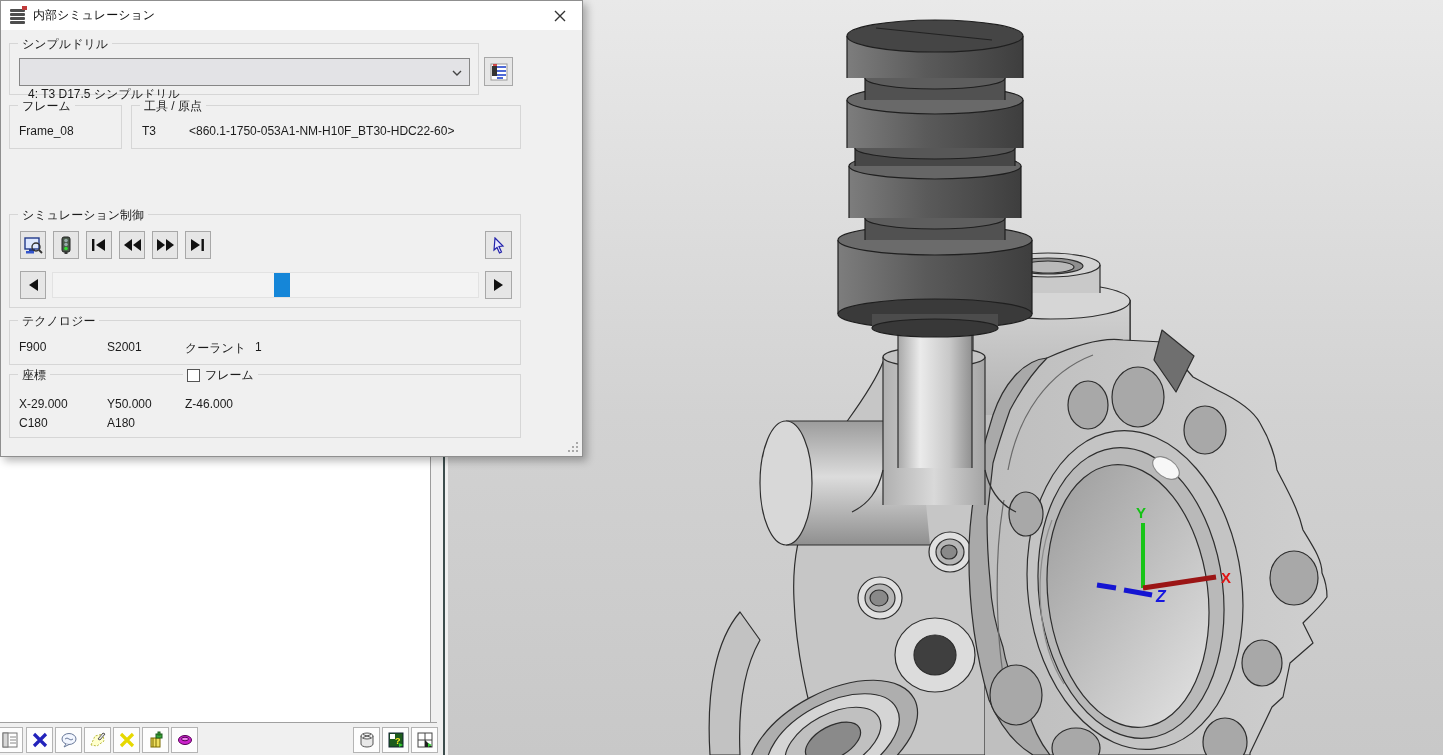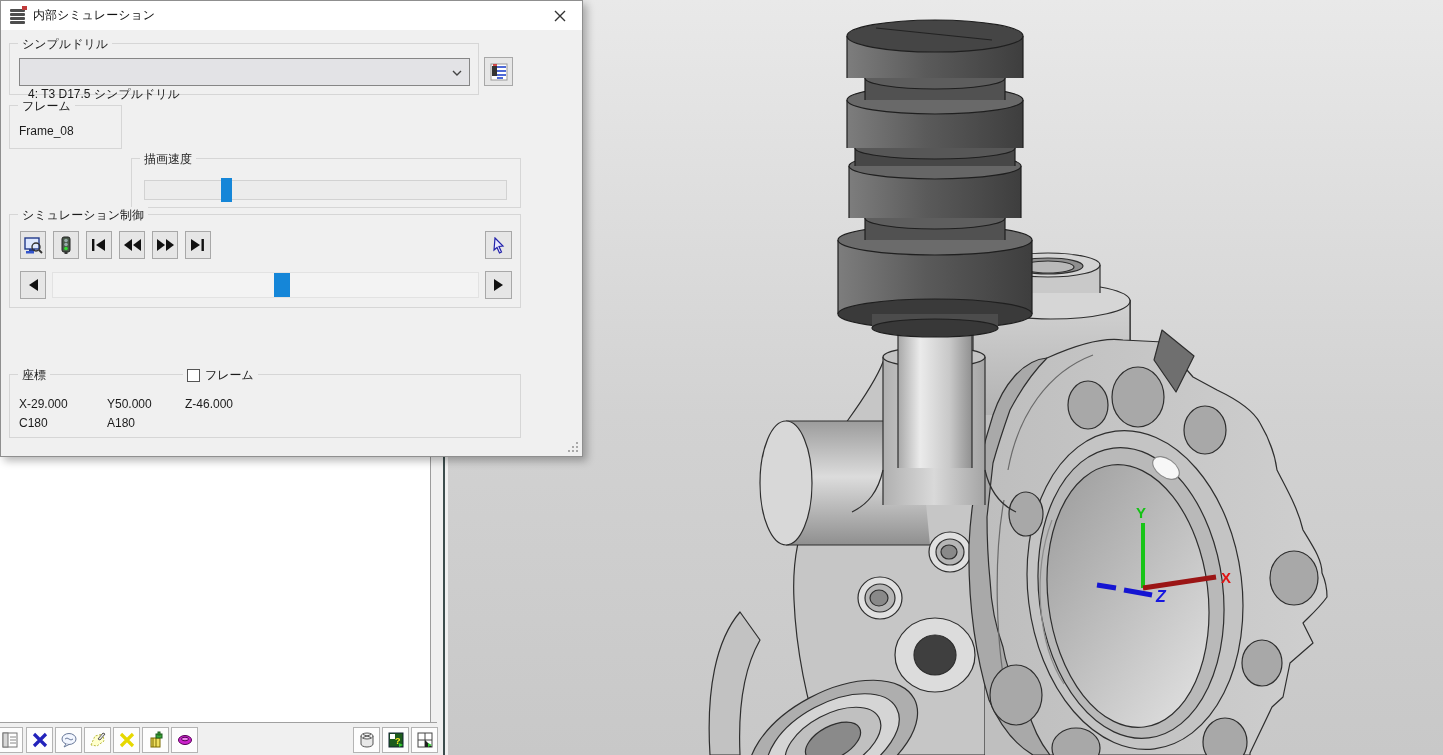--- a/index.html
+++ b/index.html
@@ -384,28 +384,27 @@
           <rect x="3" y="4" width="5" height="10" fill="#333"></rect>
           <path d="M4,3 L8,3" stroke="#cc2222" stroke-width="1.6"></path>
         </svg>
     </button>
 
     <div class="group" style="left:8px; top:104px; width:113px; height:44px">
       <span class="group-label">フレーム</span>
       <span class="val" style="left:9px; top:18px">Frame_08</span>
     </div>
 
-
-
-    <div class="group" style="left:130px; top:157px; width:390px; height:50px">
-      <span class="group-label">描画速度</span>
-      <div class="slider-track" style="left:12px; top:21px; width:363px; height:20px">
-        <div class="slider-thumb" style="width: 11px; height: 24px; top: -3px; left: 21%;"></div>
-      </div>
-    </div>
+    <div class="group" style="left:130px; top:104px; width:390px; height:44px">
+      <span class="group-label">工具 / 原点</span>
+      <span class="val" style="left:10px; top:18px">T3</span>
+      <span class="val" style="left:57px; top:18px">&lt;860.1-1750-053A1-NM-H10F_BT30-HDC22-60&gt;</span>
+    </div>
+
+
 
     <div class="group" style="left:8px; top:213px; width:512px; height:94px">
       <span class="group-label">シミュレーション制御</span>
       <button class="sq-btn" style="left:10px; top:16px; width:26px; height:28px">
         <svg width="19" height="19" viewBox="0 0 19 19">
             <rect x="1" y="2" width="14" height="11" fill="#dde8ff" stroke="#223a8a" stroke-width="1.4"></rect>
             <rect x="5" y="13" width="6" height="2" fill="#223a8a"></rect>
             <circle cx="12" cy="11" r="4" fill="none" stroke="#333" stroke-width="1.4"></circle>
             <line x1="15" y1="14" x2="18" y2="17" stroke="#333" stroke-width="1.8"></line>
             <rect x="2" y="15" width="8" height="2.5" fill="#3355cc"></rect>
@@ -457,20 +456,27 @@
       <div class="scroll-track" style="left:42px; top:57px; width:427px; height:26px">
         <div class="slider-thumb" style="width: 16px; height: 24px; top: 0px; left: 52%;"></div>
       </div>
       <button class="sq-btn" style="left:475px; top:56px; width:27px; height:28px">
         <svg width="9" height="12" viewBox="0 0 9 12">
             <path d="M0,0 L9,6 L0,12 Z" fill="#111"></path>
           </svg>
       </button>
     </div>
 
+    <div class="group" style="left:8px; top:319px; width:512px; height:45px">
+      <span class="group-label">テクノロジー</span>
+      <span class="val" style="left:9px; top:19px">F900</span>
+      <span class="val" style="left:97px; top:19px">S2001</span>
+      <span class="val" style="left:175px; top:19px">クーラント</span>
+      <span class="val" style="left:245px; top:19px">1</span>
+    </div>
 
     <div class="group" style="left:8px; top:373px; width:512px; height:64px">
       <span class="group-label">座標</span>
       <span class="checkbox-wrap">
         <span class="checkbox"></span>
         <span>フレーム</span>
       </span>
       <span class="val" style="left:9px; top:22px">X-29.000</span>
       <span class="val" style="left:97px; top:22px">Y50.000</span>
       <span class="val" style="left:175px; top:22px">Z-46.000</span>

